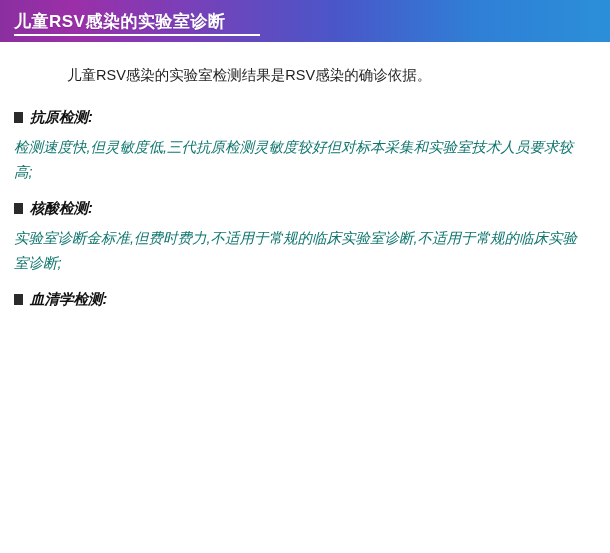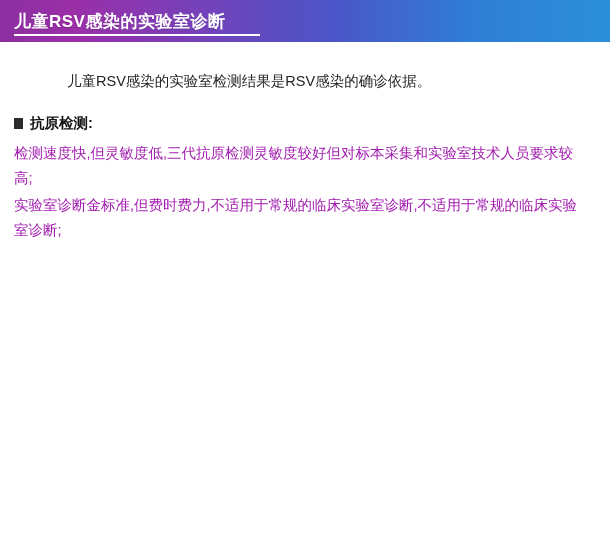--- a/index.html
+++ b/index.html
@@ -49,49 +49,50 @@
   .content {
     padding: 20px 14px 0 14px;
     box-sizing: border-box;
   }
   .intro {
     padding-left: 24px;
     padding-right: 8px;
     margin-bottom: 20px;
   }
   .intro p {
-    margin: 8px 0 6px 0;
+    margin: 2px 0 6px 0;
     font-size: 14.5px;
     line-height: 1.65;
     text-indent: 2em;
     color: #1f1f1f;
   }
   .section {
     margin-bottom: 2px;
+    font-style: italic;
   }
   .section-title {
     display: flex;
     align-items: center;
     font-size: 14.5px;
     font-weight: bold;
     color: #111111;
     margin: 14px 0 8px 0;
   }
   .bullet-square {
     display: inline-block;
     width: 9px;
     height: 11px;
     background: #2b2b2b;
     margin-right: 7px;
     flex: none;
   }
   .section-body {
     font-size: 14.5px;
     line-height: 1.72;
-    color: #a21caf;
+    color: #0f766e;
     margin: 0;
     padding-right: 6px;
   }
 </style>
 </head>
 <body>
 
 <div class="page">
 
   <div class="header">
@@ -107,23 +108,31 @@
 
     <div class="section">
       <div class="section-title">
         <span class="bullet-square"></span>
         <span>抗原检测:</span>
       </div>
       <p class="section-body">检测速度快,但灵敏度低,三代抗原检测灵敏度较好但对标本采集和实验室技术人员要求较高;</p>
     </div>
 
     <div class="section">
+      <div class="section-title">
+        <span class="bullet-square"></span>
+        <span>核酸检测:</span>
+      </div>
     </div>
 
     <div class="section">
       <p class="section-body">实验室诊断金标准,但费时费力,不适用于常规的临床实验室诊断,不适用于常规的临床实验室诊断;</p>
     </div>
 
     <div class="section">
+      <div class="section-title">
+        <span class="bullet-square"></span>
+        <span>血清学检测:</span>
+      </div>
     </div>
 
   </div>
 </div>
 
 </body></html>

